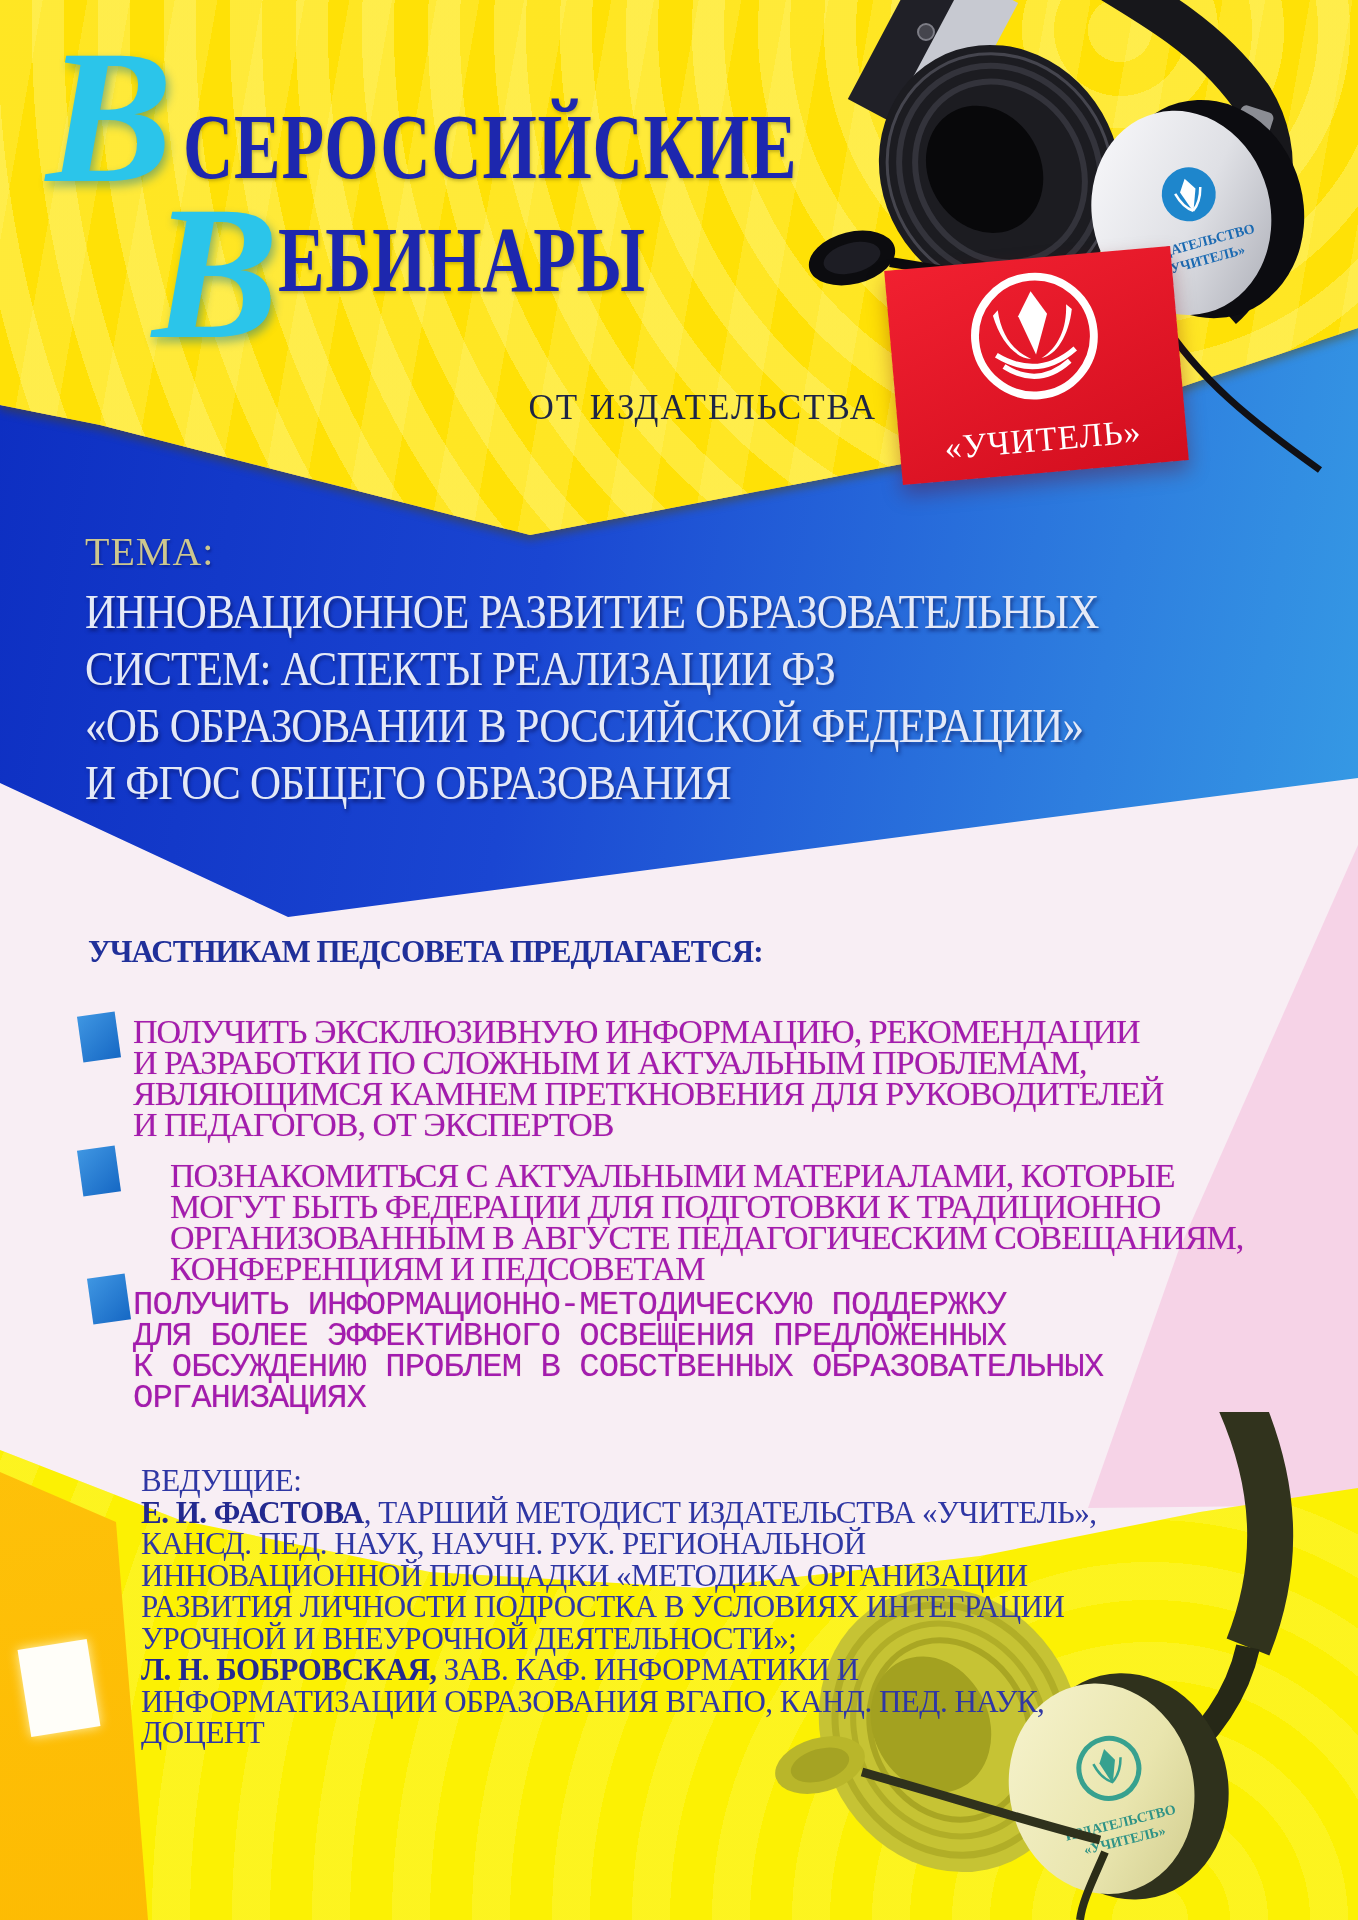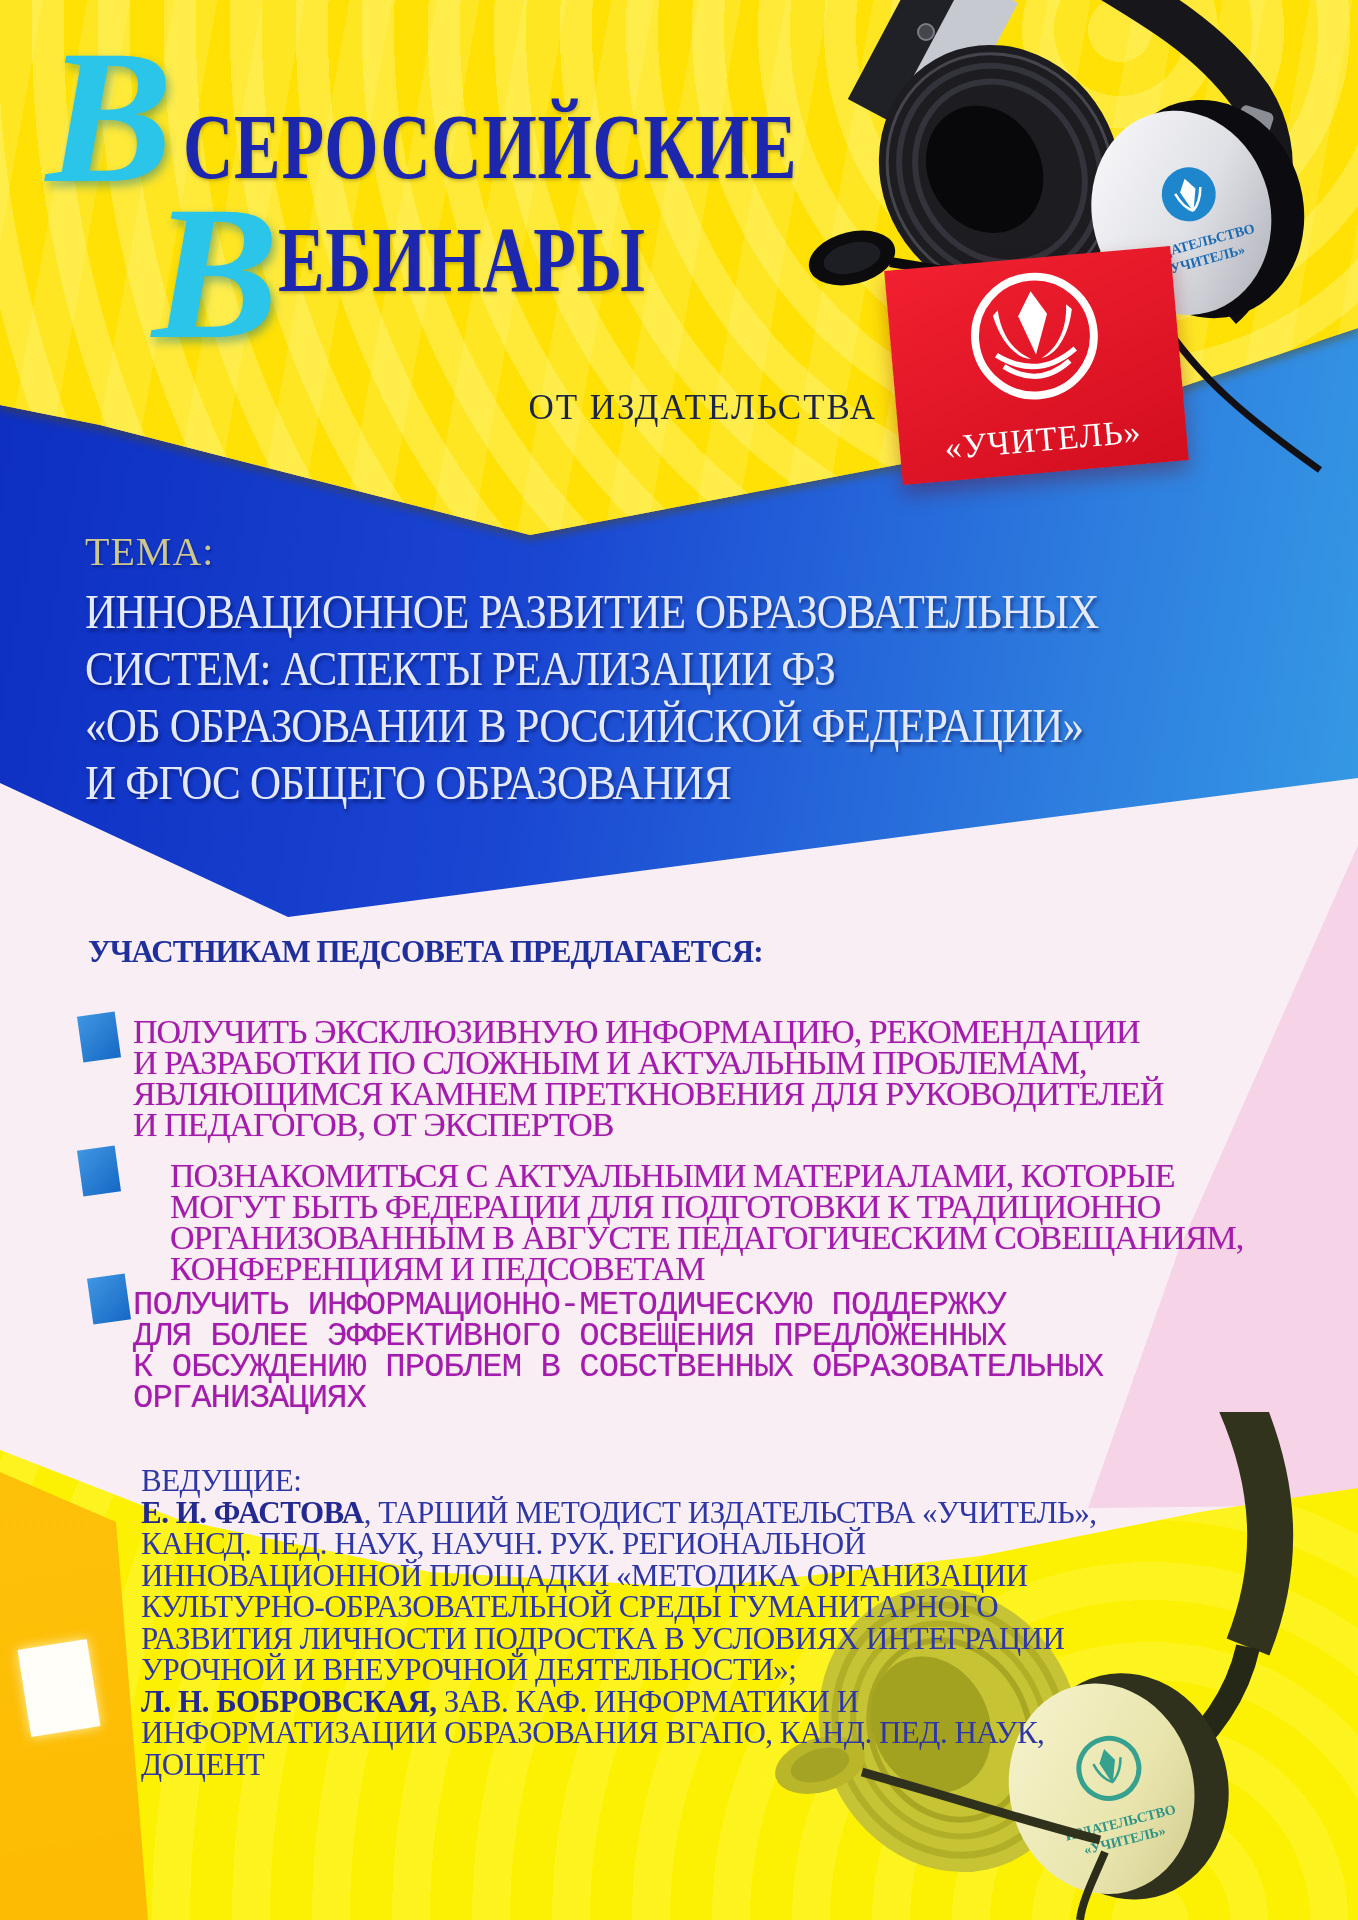--- a/index.html
+++ b/index.html
@@ -220,21 +220,20 @@
       <div class="bullet-line">К ОБСУЖДЕНИЮ ПРОБЛЕМ В СОБСТВЕННЫХ ОБРАЗОВАТЕЛЬНЫХ</div>
       <div class="bullet-line">ОРГАНИЗАЦИЯХ</div>
     </div>
 
   <div class="presenters">
     <div class="presenters-heading">ВЕДУЩИЕ:</div>
     <div id="presenter-lines">
         <div class="presenter-line"><span class="bold">Е. И. ФАСТОВА</span><span>, ТАРШИЙ МЕТОДИСТ ИЗДАТЕЛЬСТВА «УЧИТЕЛЬ»,</span></div>
         <div class="presenter-line"><span>КАНСД. ПЕД. НАУК, НАУЧН. РУК. РЕГИОНАЛЬНОЙ</span></div>
         <div class="presenter-line"><span>ИННОВАЦИОННОЙ ПЛОЩАДКИ «МЕТОДИКА ОРГАНИЗАЦИИ</span></div>
-        <div class="presenter-line"><span>КУЛЬТУРНО-ОБРАЗОВАТЕЛЬНОЙ СРЕДЫ ГУМАНИТАРНОГО</span></div>
         <div class="presenter-line"><span>РАЗВИТИЯ ЛИЧНОСТИ ПОДРОСТКА В УСЛОВИЯХ ИНТЕГРАЦИИ</span></div>
         <div class="presenter-line"><span>УРОЧНОЙ И ВНЕУРОЧНОЙ ДЕЯТЕЛЬНОСТИ»;</span></div>
         <div class="presenter-line"><span class="bold">Л. Н. БОБРОВСКАЯ,</span><span> ЗАВ. КАФ. ИНФОРМАТИКИ И</span></div>
         <div class="presenter-line"><span>ИНФОРМАТИЗАЦИИ ОБРАЗОВАНИЯ ВГАПО, КАНД. ПЕД. НАУК,</span></div>
         <div class="presenter-line"><span>ДОЦЕНТ</span></div>
       </div>
   </div>
 
 </div>
 

